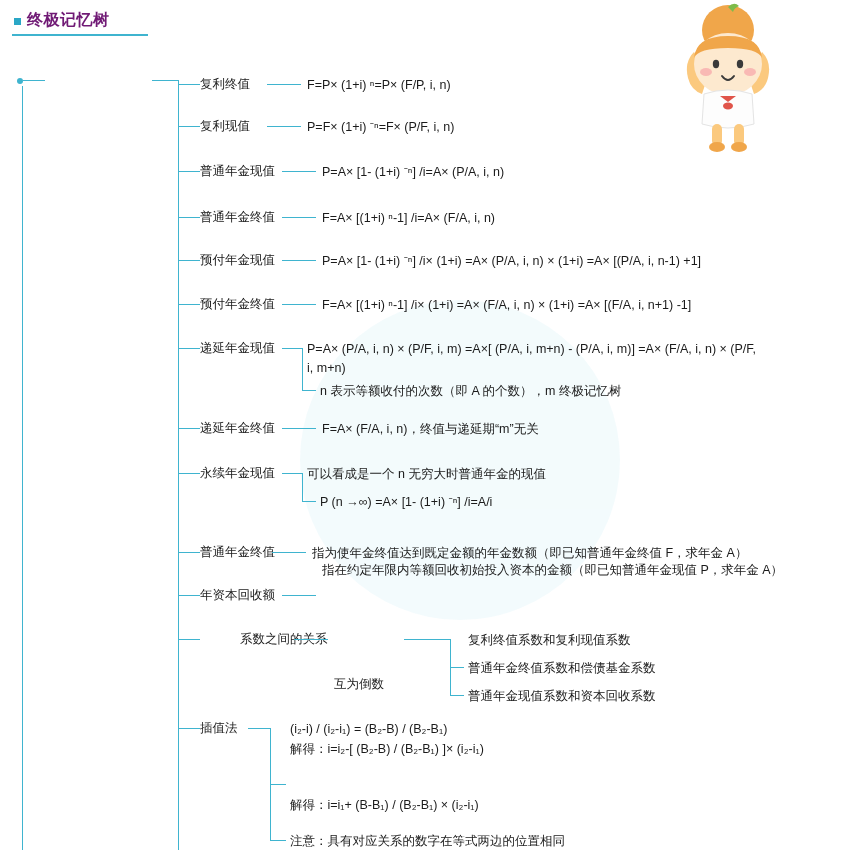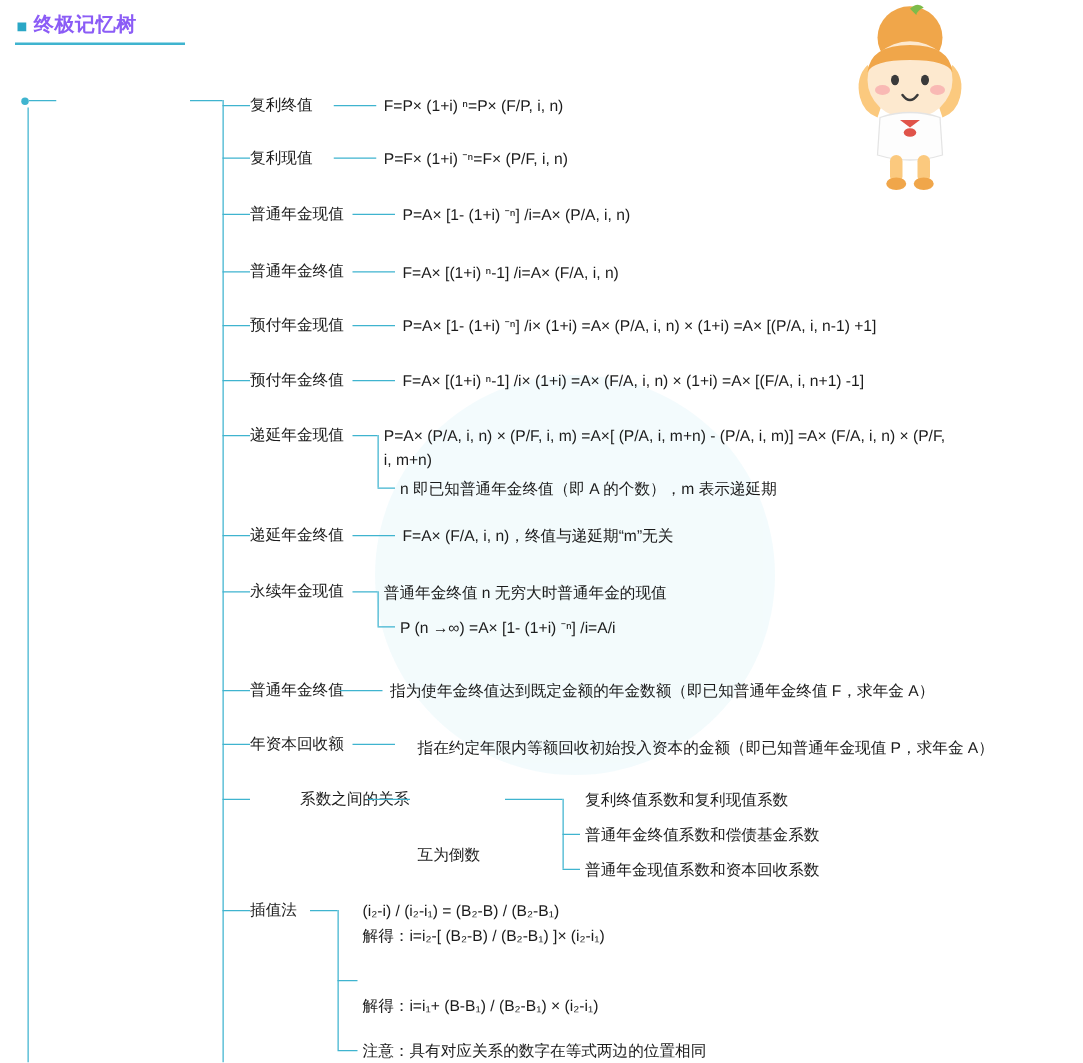--- a/index.html
+++ b/index.html
@@ -54,21 +54,21 @@
   .title-bullet {
     width: 7px;
     height: 7px;
     background: #2aa7c6;
     margin-right: 6px;
     margin-top: 2px;
   }
   .title-text {
     font-size: 16px;
     font-weight: bold;
-    color: #8b5cf6;
+    color: #701a75;
     letter-spacing: .5px;
   }
   .title-underline {
     position: absolute;
     left: 12px;
     top: 34px;
     width: 136px;
     height: 2px;
     background: #3fb4cf;
   }
@@ -210,44 +210,44 @@
   <div class="branch-label" style="left:200px; top:296px;">预付年金终值</div>
   <div class="hline" style="left:282px; top:304px; width:34px;"></div>
   <div class="formula" style="left:322px; top:296px;">F=A× [(1+i) ⁿ-1] /i× (1+i) =A× (F/A, i, n) × (1+i) =A× [(F/A, i, n+1) -1]</div>
 
   <div class="hline" style="left:178px; top:348px; width:22px;"></div>
   <div class="branch-label" style="left:200px; top:340px;">递延年金现值</div>
   <div class="hline" style="left:282px; top:348px; width:20px;"></div>
   <div class="vline" style="left:302px; top:348px; height:42px;"></div>
   <div class="hline" style="left:302px; top:390px; width:14px;"></div>
   <div class="formula wrap" style="left:307px; top:340px; width:450px;">P=A× (P/A, i, n) × (P/F, i, m) =A×[ (P/A, i, m+n) - (P/A, i, m)] =A× (F/A, i, n) × (P/F, i, m+n)</div>
-  <div class="formula" style="left:320px; top:382px;">n 即已知普通年金终值（即 A 的个数），m 表示递延期</div>
+  <div class="formula" style="left:320px; top:382px;">n 表示等额收付的次数（即 A 的个数），m 终极记忆树</div>
 
   <div class="hline" style="left:178px; top:428px; width:22px;"></div>
   <div class="branch-label" style="left:200px; top:420px;">递延年金终值</div>
   <div class="hline" style="left:282px; top:428px; width:34px;"></div>
   <div class="formula" style="left:322px; top:420px;">F=A× (F/A, i, n)，终值与递延期“m”无关</div>
 
   <div class="hline" style="left:178px; top:473px; width:22px;"></div>
   <div class="branch-label" style="left:200px; top:465px;">永续年金现值</div>
   <div class="hline" style="left:282px; top:473px; width:20px;"></div>
   <div class="vline" style="left:302px; top:473px; height:28px;"></div>
   <div class="hline" style="left:302px; top:501px; width:14px;"></div>
-  <div class="formula" style="left:307px; top:465px;">普通年金终值 n 无穷大时普通年金的现值</div>
+  <div class="formula" style="left:307px; top:465px;">可以看成是一个 n 无穷大时普通年金的现值</div>
   <div class="formula" style="left:320px; top:493px;">P (n →∞) =A× [1- (1+i) ⁻ⁿ] /i=A/i</div>
 
   <div class="hline" style="left:178px; top:552px; width:22px;"></div>
   <div class="branch-label" style="left:200px; top:544px;">普通年金终值</div>
   <div class="hline" style="left:272px; top:552px; width:34px;"></div>
   <div class="formula" style="left:312px; top:544px;">指为使年金终值达到既定金额的年金数额（即已知普通年金终值 F，求年金 A）</div>
 
   <div class="hline" style="left:178px; top:595px; width:22px;"></div>
   <div class="branch-label" style="left:200px; top:587px;">年资本回收额</div>
   <div class="hline" style="left:282px; top:595px; width:34px;"></div>
-  <div class="formula" style="left:322px; top:589px;margin-left:12px;">指在约定年限内等额回收初始投入资本的金额（即已知普通年金现值 P，求年金 A）</div>
+  <div class="formula" style="left:322px; top:561px;">指在约定年限内等额回收初始投入资本的金额（即已知普通年金现值 P，求年金 A）</div>
 
   <div class="hline" style="left:178px; top:639px; width:22px;"></div>
   <div class="branch-label" style="left:200px; top:631px;margin-left:40px;">系数之间的关系</div>
   <div class="hline" style="left:294px; top:639px; width:34px;"></div>
   <div class="branch-label" style="left:334px; top:631px;margin-top:45px;">互为倒数</div>
   <div class="hline" style="left:404px; top:639px; width:20px;"></div>
   <div class="vline" style="left:450px; top:639px; height:56px;"></div>
   <div class="hline" style="left:424px; top:639px; width:26px;"></div>
   <div class="hline" style="left:450px; top:667px; width:14px;"></div>
   <div class="hline" style="left:450px; top:695px; width:14px;"></div>

